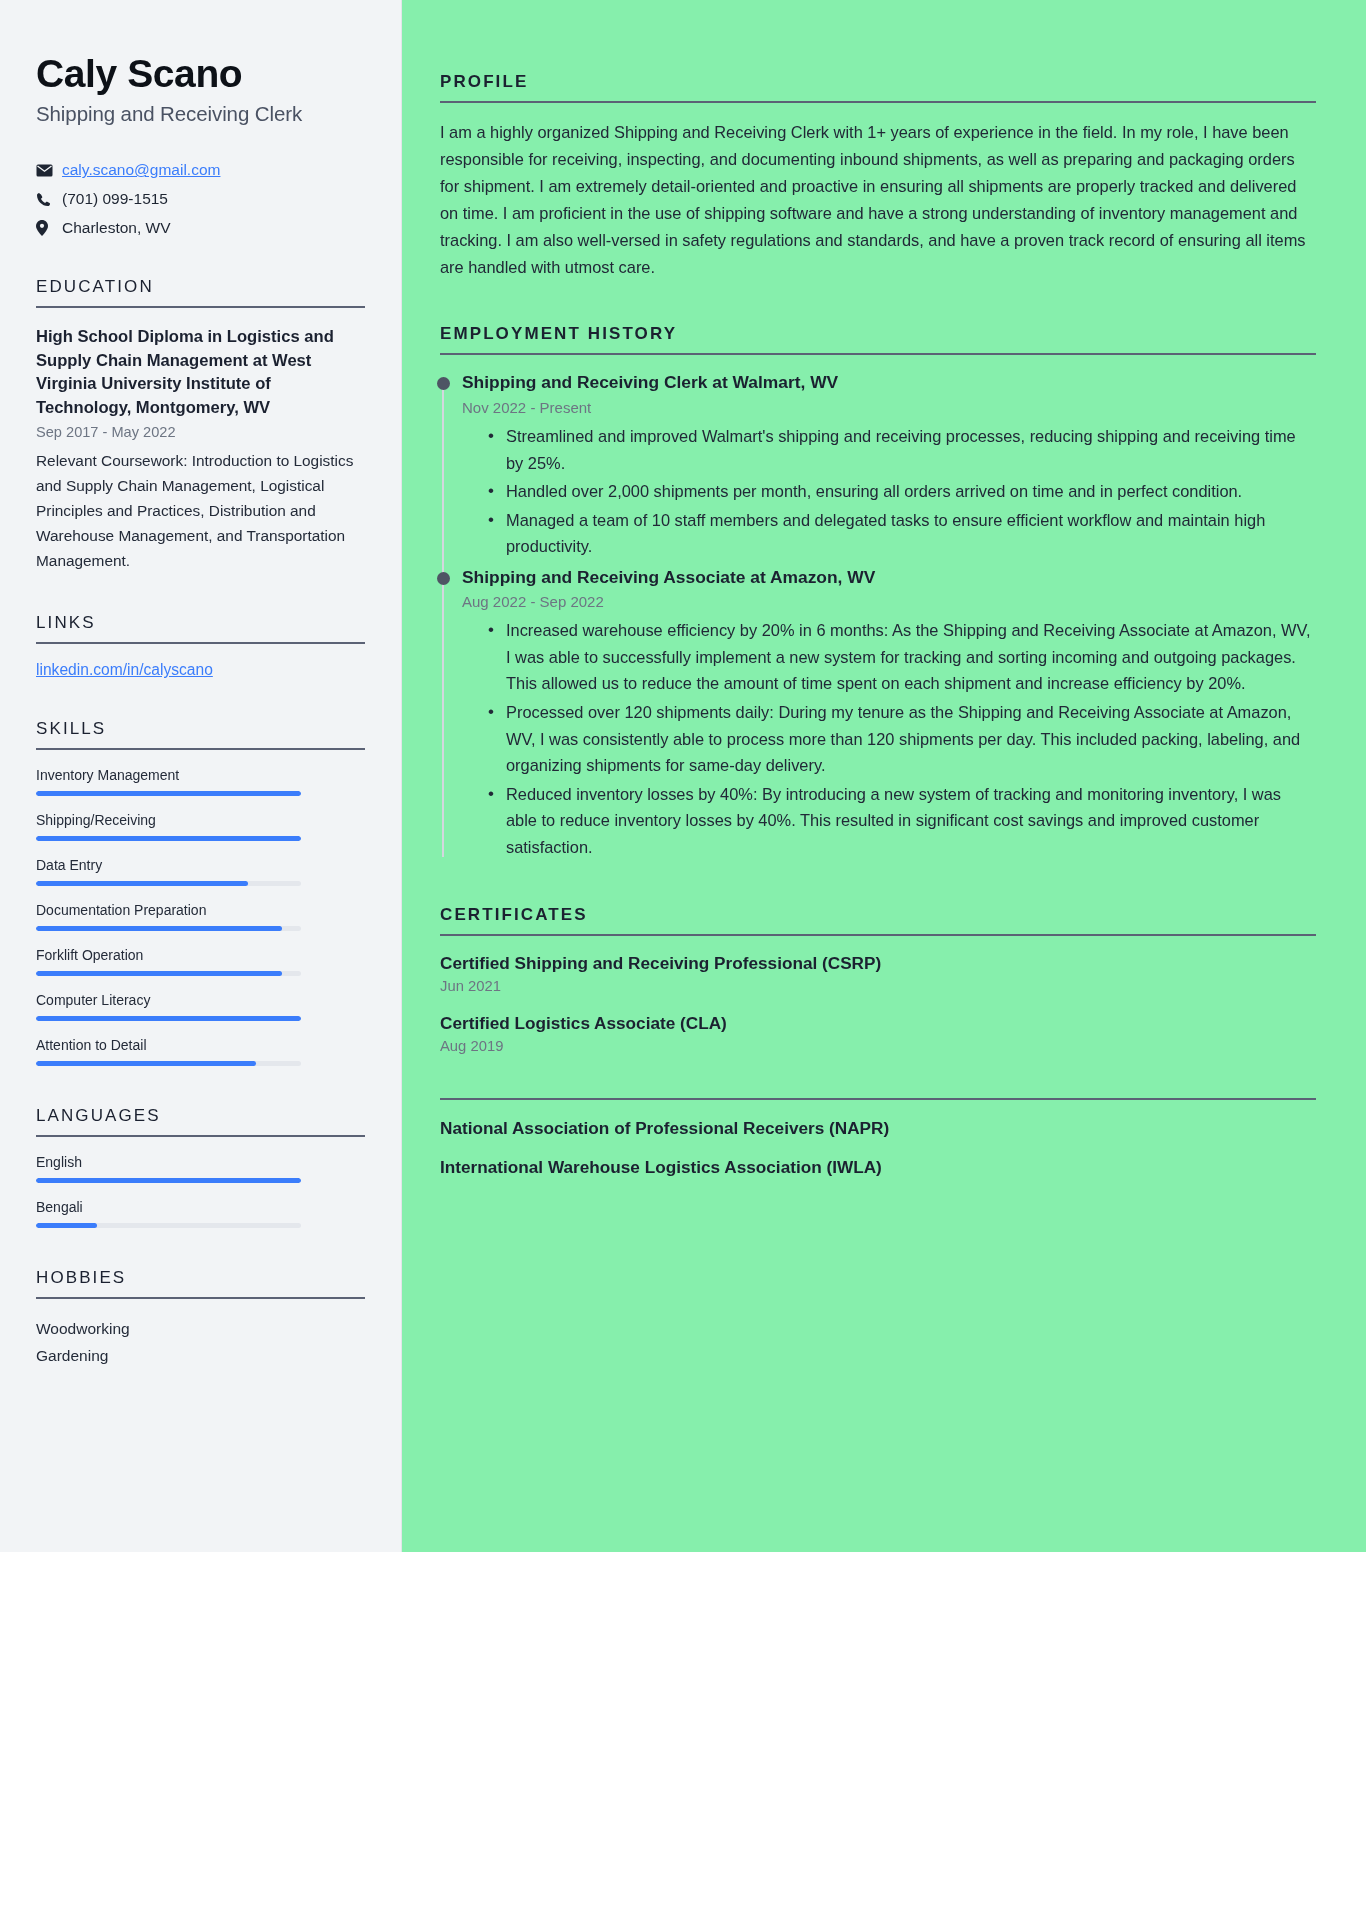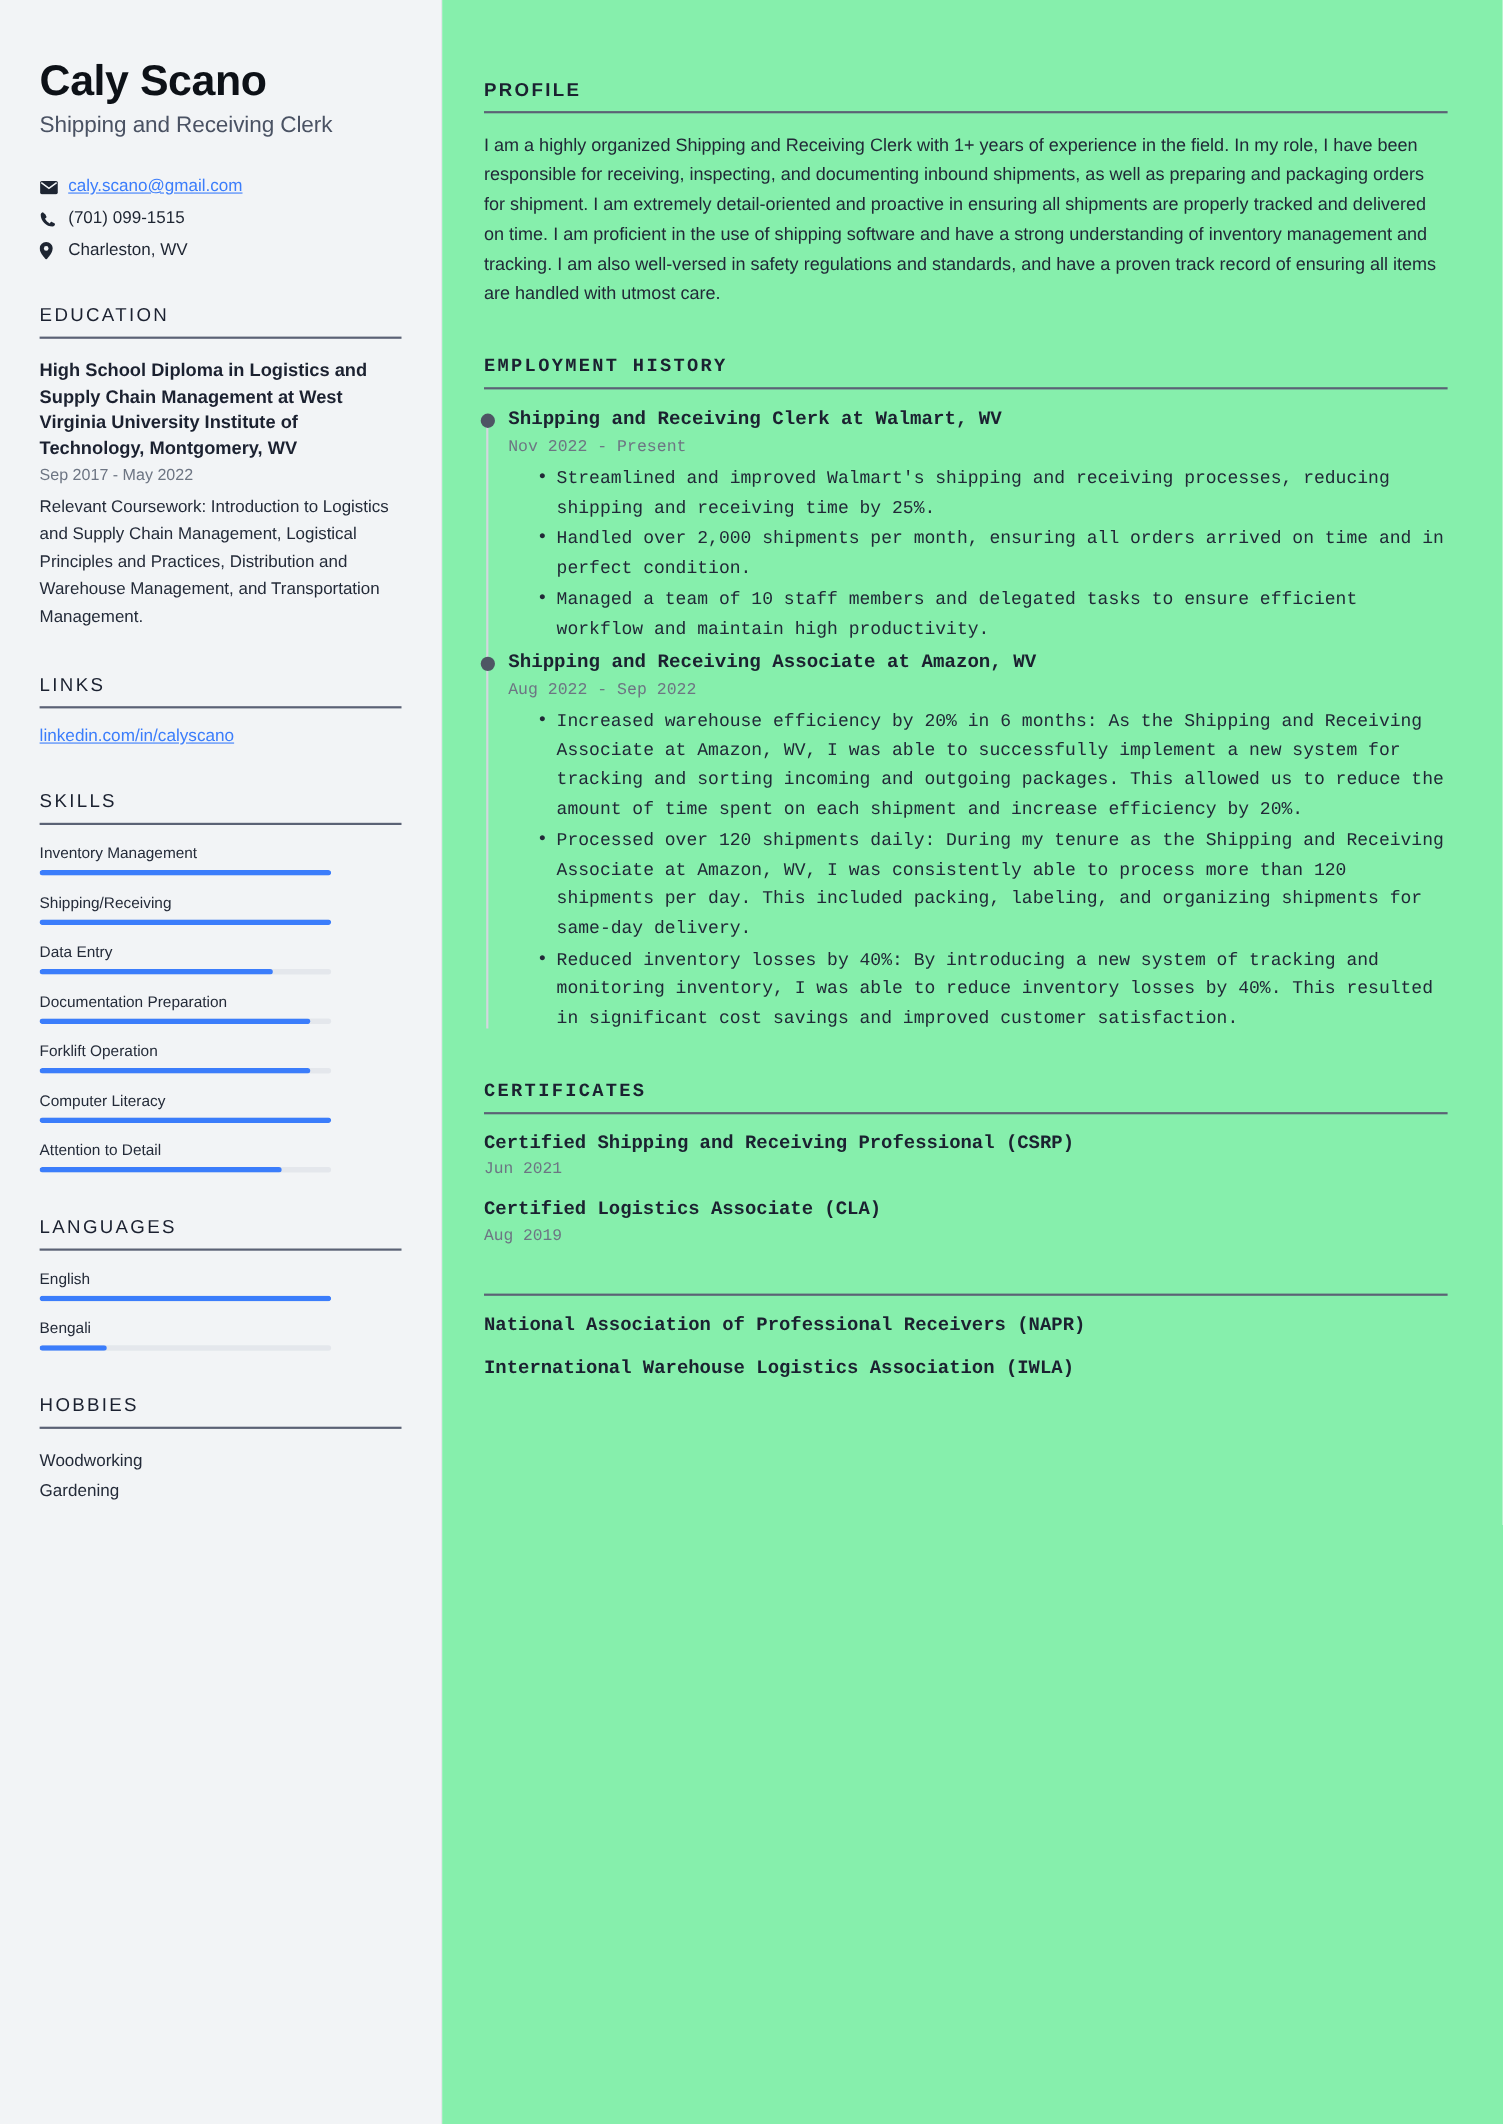--- a/index.html
+++ b/index.html
@@ -9,21 +9,21 @@
     height: 1931px;
     font-family: "Liberation Sans", sans-serif;
     background: #ffffff;
     color: #1e2532;
     overflow: hidden;
   }
 
   .resume {
     display: flex;
     width: 1366px;
-    height: 1931px;
+    height: 1552px;
   }
 
   
   .sidebar {
     width: 402px;
     flex: 0 0 402px;
     background: #f2f4f6;
     border-right: 1px solid #e2e5e9;
     padding: 52px 36px 0 36px;
   }
@@ -162,21 +162,21 @@
     width: 100%;
     margin-bottom: 16px;
   }
 
   .profile-text {
     font-size: 16.4px;
     line-height: 1.64;
     color: #212937;
   }
 
-  .main-section { margin-top: 44px; font-family: Liberation Mono, monospace; }
+  .main-section { margin-top: 44px; }
 
   
   .timeline {
     position: relative;
     padding-left: 22px;
     margin-top: 4px;
   }
   .timeline::before {
     content: "";
     position: absolute;

